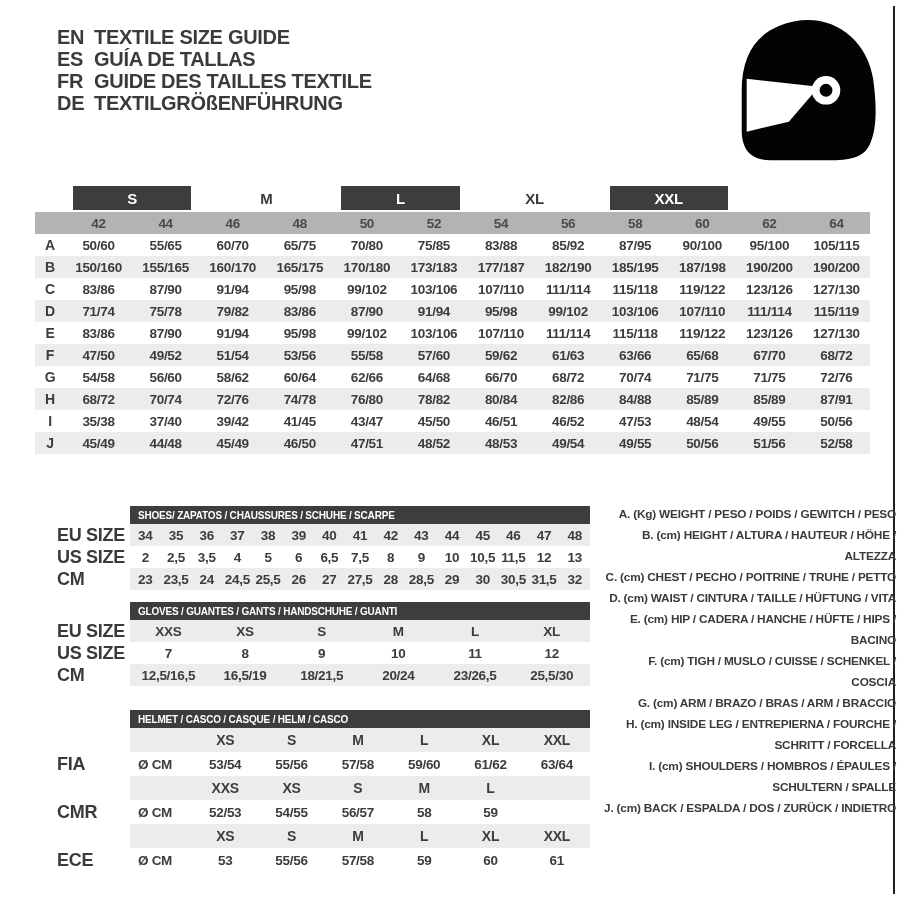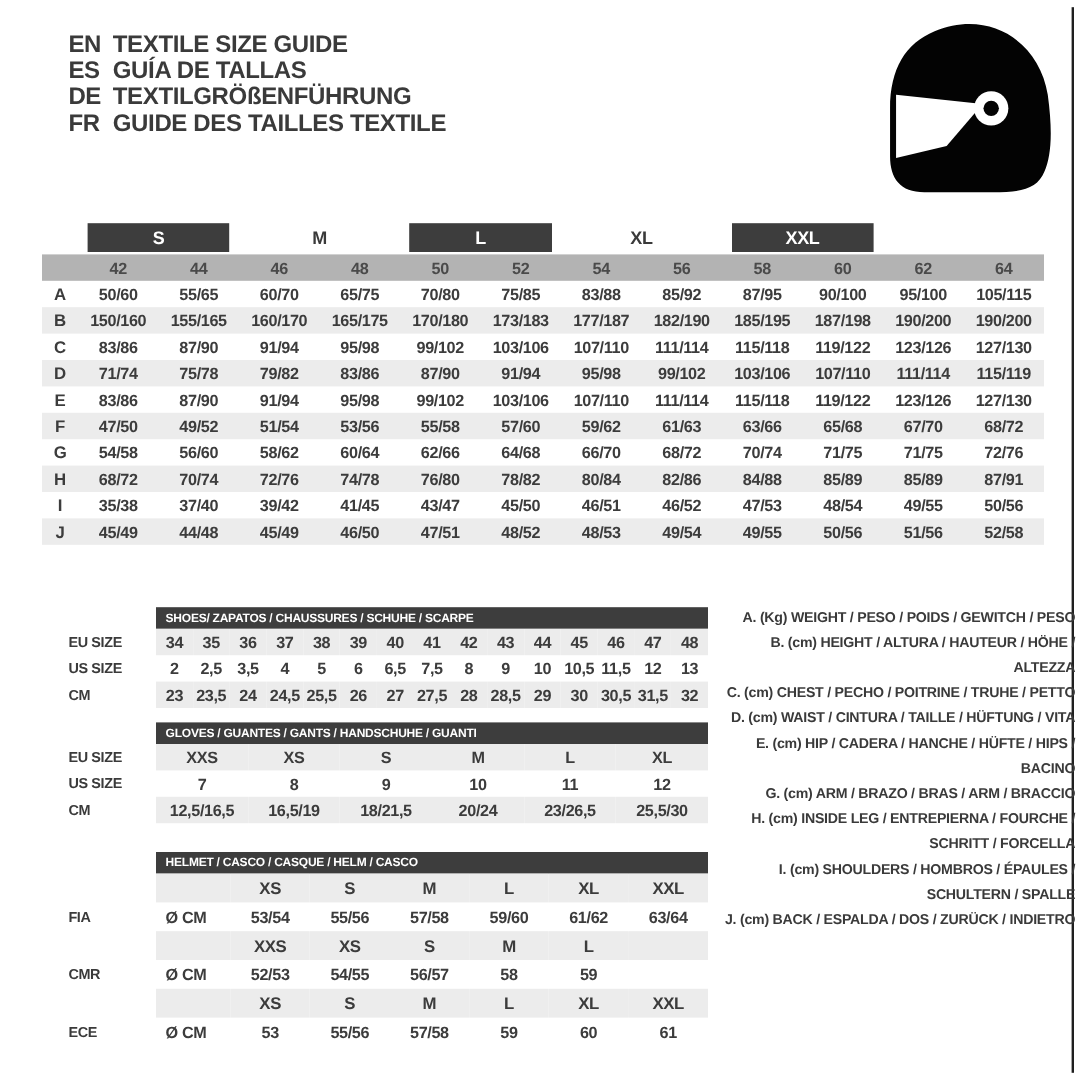--- a/index.html
+++ b/index.html
@@ -33,21 +33,21 @@
   .mlabel{text-align:center;font-size:14px;}
   .shade{background:#ececec;}
 
   
   .sub-table{left:55px;width:535px;}
   .bar{margin-left:75px;height:18px;background:#3d3d3d;color:#fff;font-size:10px;
        display:flex;align-items:center;padding-left:8px;box-sizing:border-box;letter-spacing:-0.2px;}
   .sgrid{display:grid;grid-template-columns:75px repeat(15,1fr);height:22px;align-items:center;}
   .ggrid{display:grid;grid-template-columns:75px repeat(6,1fr);height:22px;align-items:center;}
   .hgrid{display:grid;grid-template-columns:75px 62px repeat(6,1fr);height:24px;align-items:center;}
-  .rlabel{font-size:12px;color:#3a3a3a;padding-left:2px;}
+  .rlabel{font-size:18px;color:#3a3a3a;padding-left:2px;}
   .dcell{text-align:center;font-size:13.5px;height:100%;display:flex;align-items:center;justify-content:center;}
   .dcell.left{justify-content:flex-start;padding-left:8px;}
   .hdrcell{font-size:14px;}
 
   
   .legend{left:602px;top:504px;width:294px;}
   .legend-item{font-size:11.8px;line-height:21px;color:#3a3a3a;letter-spacing:-0.2px;text-align:right;}
 </style>
 </head>
 <body>
@@ -55,26 +55,26 @@
 <div class="abs lang-block">
     <div class="lang-row">
       <div class="lang-code">EN</div>
       <div class="lang-title">TEXTILE SIZE GUIDE</div>
     </div>
     <div class="lang-row">
       <div class="lang-code">ES</div>
       <div class="lang-title">GUÍA DE TALLAS</div>
     </div>
     <div class="lang-row">
+      <div class="lang-code">FR</div>
+      <div class="lang-title">GUIDE DES TAILLES TEXTILE</div>
+    </div>
+    <div class="lang-row">
       <div class="lang-code">DE</div>
       <div class="lang-title">TEXTILGRÖßENFÜHRUNG</div>
-    </div>
-    <div class="lang-row">
-      <div class="lang-code">FR</div>
-      <div class="lang-title">GUIDE DES TAILLES TEXTILE</div>
     </div>
   </div>
 
 <div class="abs logo">
   <svg viewBox="0 0 110 105" width="160" height="150" aria-hidden="true">
     <path d="M36 7 C 68 -6 97 13 102 44 C 105 66 104 80 100 89 C 96 99 86 101 70 101 L 30 101 C 16 101 10 93 10 80 L 10 52 C 10 29 19 14 36 7 Z" fill="#030303"></path>
     <path d="M13.5 44 L 64 49.5 L 43 74 L 13.5 81 Z" fill="#ffffff"></path>
     <circle cx="69" cy="52" r="10" fill="#ffffff"></circle>
     <circle cx="69" cy="52" r="4.5" fill="#030303"></circle>
   </svg>
@@ -415,17 +415,18 @@
       </div>
     </div>
 </div>
 
 <div class="abs legend">
     <div class="legend-item">A. (Kg) WEIGHT / PESO / POIDS / GEWITCH / PESO</div>
     <div class="legend-item">B. (cm) HEIGHT / ALTURA / HAUTEUR / HÖHE / ALTEZZA</div>
     <div class="legend-item">C. (cm) CHEST / PECHO / POITRINE / TRUHE / PETTO</div>
     <div class="legend-item">D. (cm) WAIST / CINTURA / TAILLE / HÜFTUNG / VITA</div>
     <div class="legend-item">E. (cm) HIP / CADERA / HANCHE / HÜFTE / HIPS /  BACINO</div>
+    <div class="legend-item">F. (cm) TIGH / MUSLO / CUISSE / SCHENKEL / COSCIA</div>
     <div class="legend-item">G. (cm) ARM  / BRAZO / BRAS / ARM / BRACCIO</div>
     <div class="legend-item">H. (cm) INSIDE LEG / ENTREPIERNA / FOURCHE / SCHRITT / FORCELLA</div>
     <div class="legend-item">I.  (cm) SHOULDERS / HOMBROS / ÉPAULES / SCHULTERN / SPALLE</div>
     <div class="legend-item">J. (cm) BACK / ESPALDA / DOS / ZURÜCK / INDIETRO</div>
   </div>
 
 </body></html>

